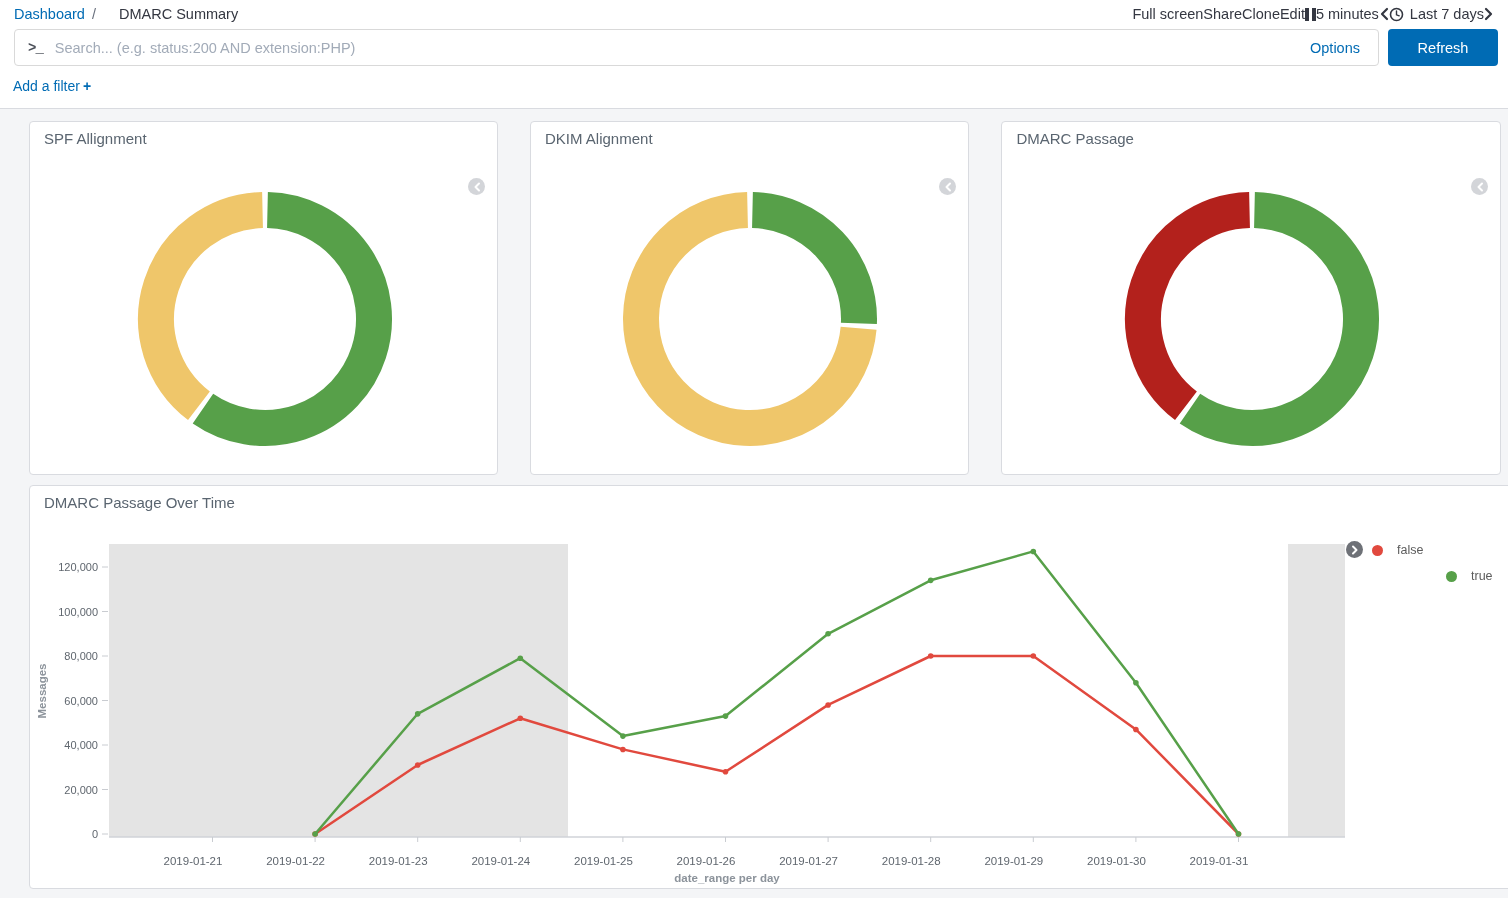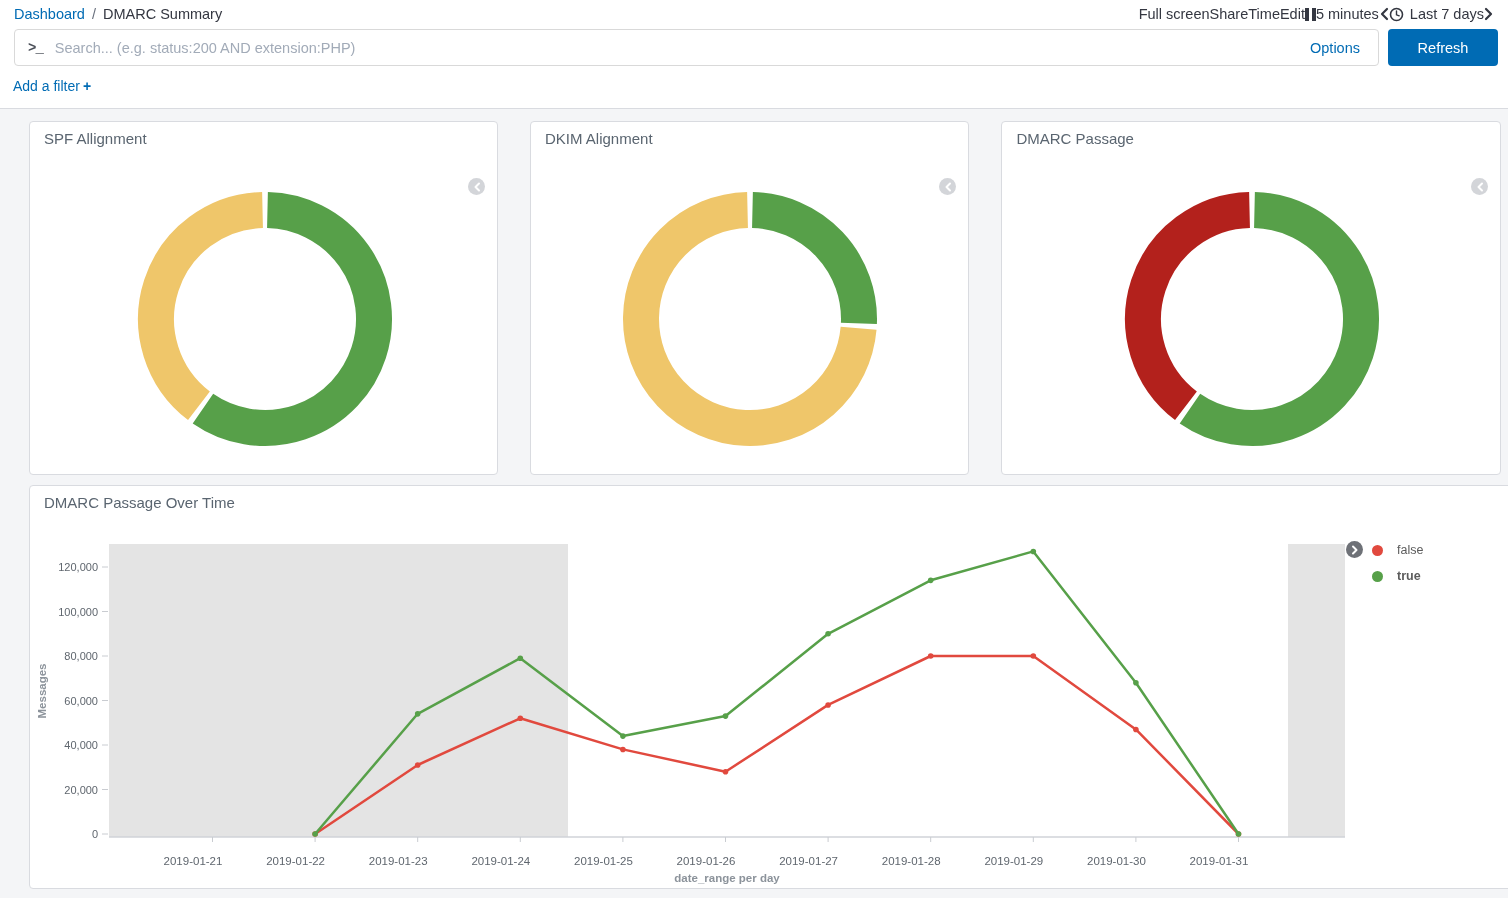--- a/index.html
+++ b/index.html
@@ -6,21 +6,21 @@
   html,body { width:1508px; height:898px; overflow:hidden;
     font-family:"Liberation Sans", sans-serif; background:#f4f5f7; color:#343741; }
 
   
   .topbar { background:#fff; border-bottom:1px solid #d9dbe0; padding-bottom:10px; }
   .navrow { display:flex; justify-content:space-between; align-items:center;
     height:26px; padding:2px 14px 0 14px; }
   .crumbs { font-size:14.5px; display:flex; gap:7px; align-items:flex-end; }
   .crumb-link { color:#006bb4; cursor:pointer; text-decoration:none; }
   .crumb-sep { color:#69707d; }
-  .crumb-current { color:#343741; }
+  .crumb-current { color:#343741;margin-left:16px; }
   .navmenu { display:flex; align-items:center; font-size:14.5px; color:#343741; }
   .navitem { cursor:pointer; }
   .pause-icon { display:inline-flex; gap:3px; cursor:pointer; }
   .pause-icon i { width:4px; height:13px; background:#343741; display:block; }
   .chev svg, .clock svg { display:block; }
   .timequick { display:flex; align-items:center; gap:6px; cursor:pointer; }
 
   .searchrow { display:flex; align-items:stretch; gap:9px; padding:3px 10px 0 14px; }
   .searchbox { flex:1; display:flex; align-items:center; background:#fff;
     border:1px solid #d9d9d9; border-radius:4px; height:37px; }
@@ -66,21 +66,21 @@
 <div class="topbar">
   <div class="navrow">
     <div class="crumbs">
       <a class="crumb-link">Dashboard</a>
       <span class="crumb-sep">/</span>
       <span class="crumb-current">DMARC Summary</span>
     </div>
     <div class="navmenu">
       <span class="navitem">Full screen</span>
       <span class="navitem">Share</span>
-      <span class="navitem">Time</span>
+      <span class="navitem">Clone</span>
       <span class="navitem">Edit</span>
       <span class="pause-icon">
           <i></i>
           <i></i>
         </span>
       <span class="navitem">5 minutes</span>
       <span class="chev">
         <svg width="10" height="14" viewBox="0 0 10 14">
             <polyline points="8,2 3,7 8,12" fill="none" stroke="#343741" stroke-width="2.2" stroke-linecap="round" stroke-linejoin="round"></polyline>
           </svg>
@@ -228,18 +228,18 @@
       </svg>
     <div class="legend-toggle lt-dark" style="left:1316px; top:55px;">
       <svg width="8" height="10" viewBox="0 0 8 10">
           <polyline points="2,1.5 5.5,5 2,8.5" fill="none" stroke="#fff" stroke-width="2" stroke-linecap="round" stroke-linejoin="round"></polyline>
         </svg>
     </div>
     <div class="lc-legend-item" style="left:1342px; top:57px;">
       <span class="lc-dot" id="dot-false" style="background: rgb(225, 73, 62);"></span>
       <span>false</span>
     </div>
-    <div class="lc-legend-item" style="left:1342px; top:83px;font-weight:bold;">
+    <div class="lc-legend-item" style="left:1416px; top:83px;">
       <span class="lc-dot" id="dot-true" style="background: rgb(87, 160, 73);"></span>
       <span>true</span>
     </div>
   </div>
 </div>
 
 </body></html>

